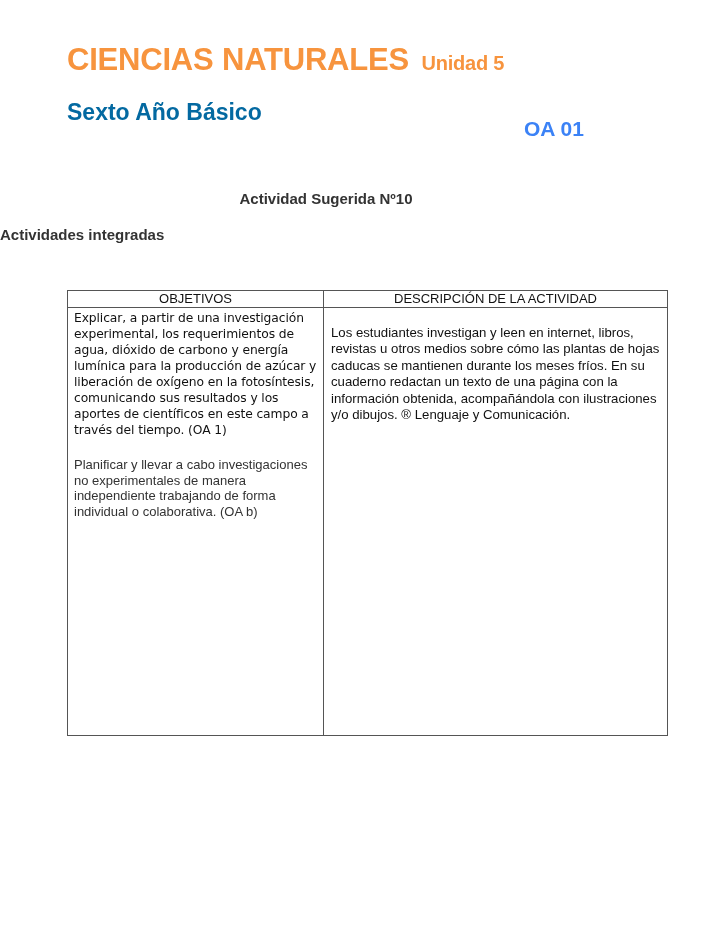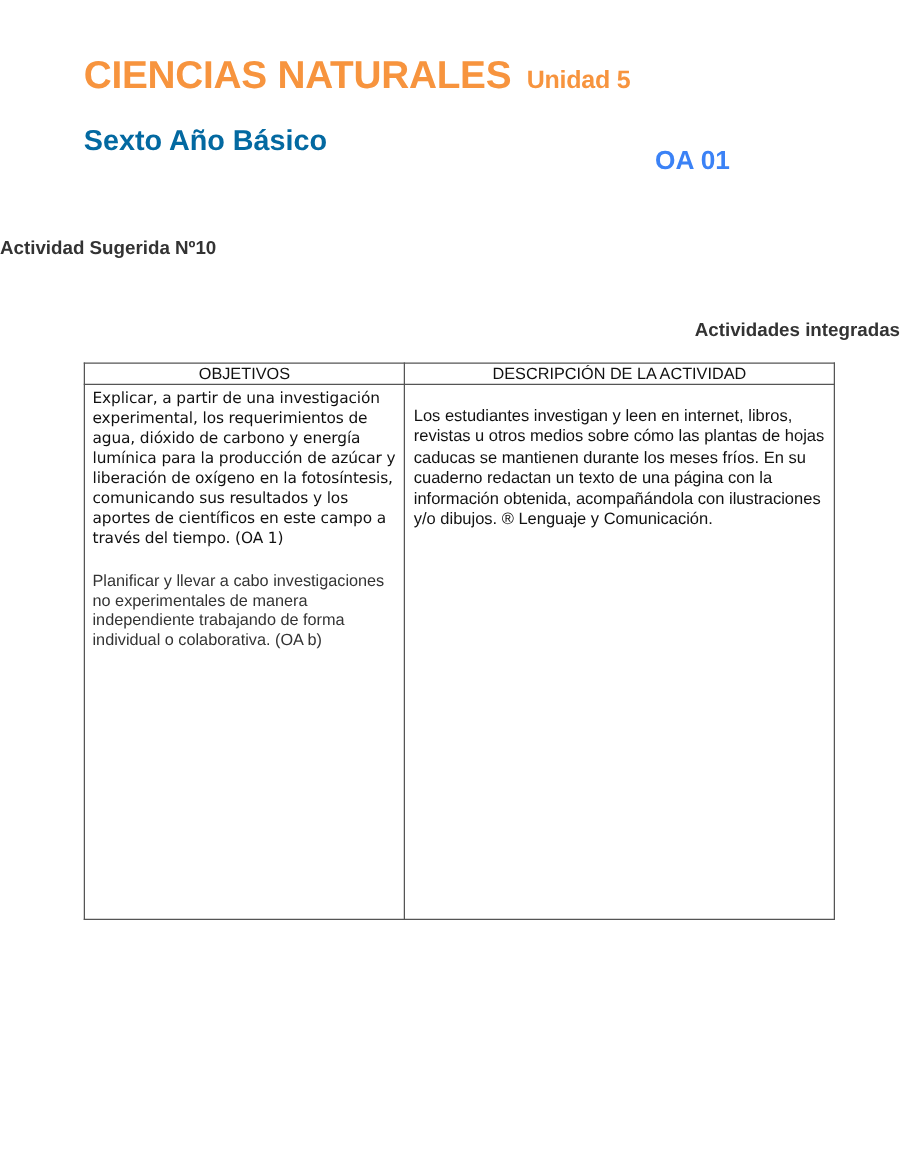--- a/index.html
+++ b/index.html
@@ -1,22 +1,22 @@
 <!DOCTYPE html>
 <html><head>
 <meta charset="utf-8">
 <style>
   html, body { margin: 0; padding: 0; background: #ffffff; }
   body { width: 720px; height: 932px; position: relative; overflow: hidden; font-family: "Liberation Sans", sans-serif; }
   .title { position: absolute; left: 67px; top: 42px; color: #F7943E; font-weight: bold; font-size: 31px; letter-spacing: -0.2px; white-space: nowrap; }
   .title .unit { font-size: 20px; margin-left: 4px; }
   .grade { position: absolute; left: 67px; top: 99px; color: #0369a1; font-weight: bold; font-size: 23px; white-space: nowrap; }
   .oa { position: absolute; left: 524px; top: 101px; color: #3b82f6; font-weight: bold; font-size: 21px; white-space: nowrap; margin-top: 16px; }
-  .activity-title { position: absolute; left: 0; width: 652px; top: 190px; text-align: left; font-weight: bold; font-size: 15px; color: #333; }
-  .activity-sub { position: absolute; left: 0; width: 720px; top: 226px; text-align: right; font-weight: bold; font-size: 15px; color: #333; margin-top: 30px; }
+  .activity-title { position: absolute; left: 0; width: 652px; top: 190px; text-align: center; font-weight: bold; font-size: 15px; color: #333; }
+  .activity-sub { position: absolute; left: 0; width: 720px; top: 226px; text-align: left; font-weight: bold; font-size: 15px; color: #333; }
   table.main { position: absolute; left: 67px; top: 290px; width: 600px; height: 446px; border-collapse: collapse; table-layout: fixed; }
   table.main th, table.main td { border: 1.3px solid #555; vertical-align: top; }
   table.main th { height: 16px; font-weight: normal; font-size: 13px; color: #111; text-align: center; padding: 0; line-height: 16px; }
   col.c1 { width: 256px; }
   col.c2 { width: 344px; }
   .obj-bold { font-family: "DejaVu Sans", sans-serif; font-weight: normal; font-size: 12.3px; line-height: 16px; color: #111; padding: 1px 5px 0 5px; letter-spacing: -0.1px; }
   .obj-normal { font-size: 13px; line-height: 15.5px; color: #333; padding: 19px 5px 0 5px; }
   .desc { font-size: 13.2px; line-height: 16.4px; color: #111; padding: 16px 6px 0 6px; }
 </style>
 </head>

